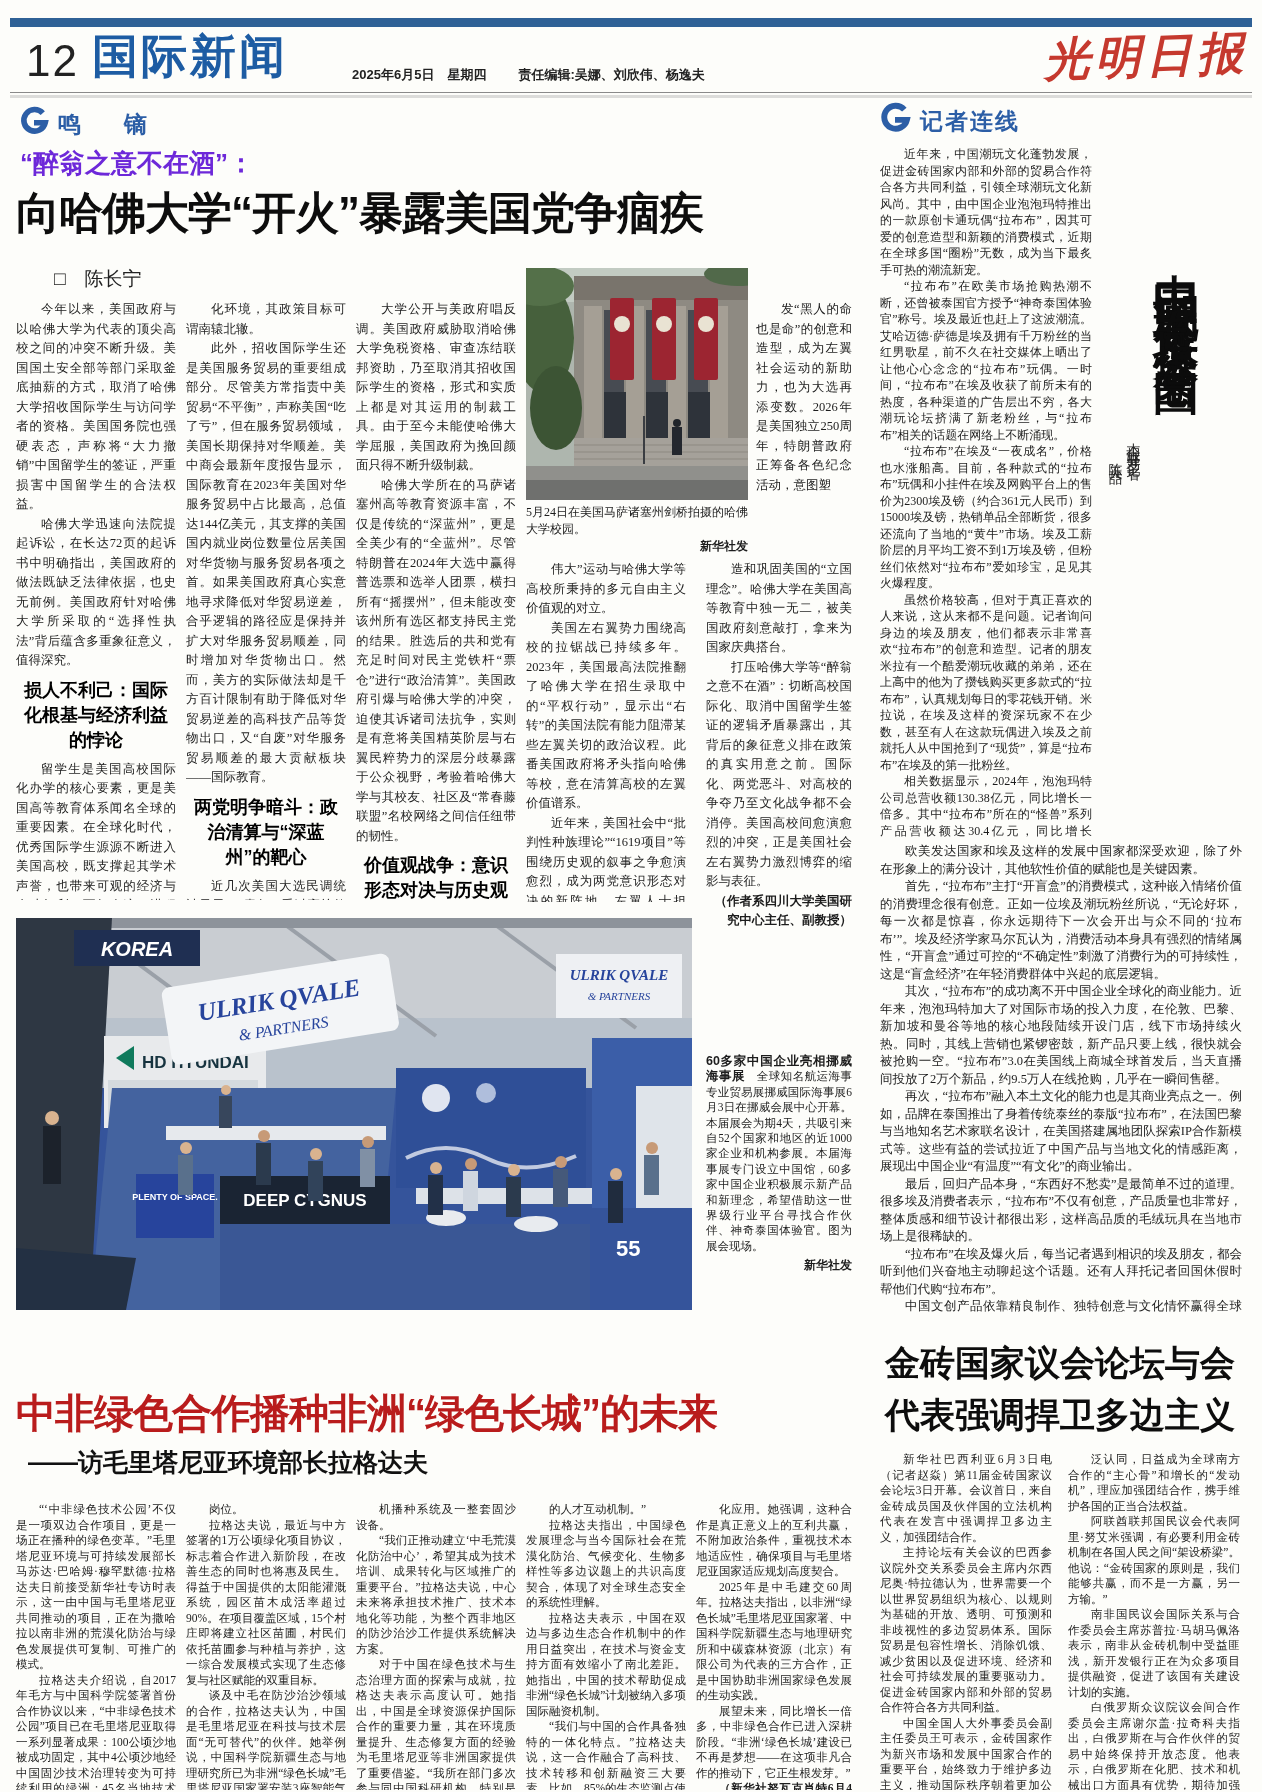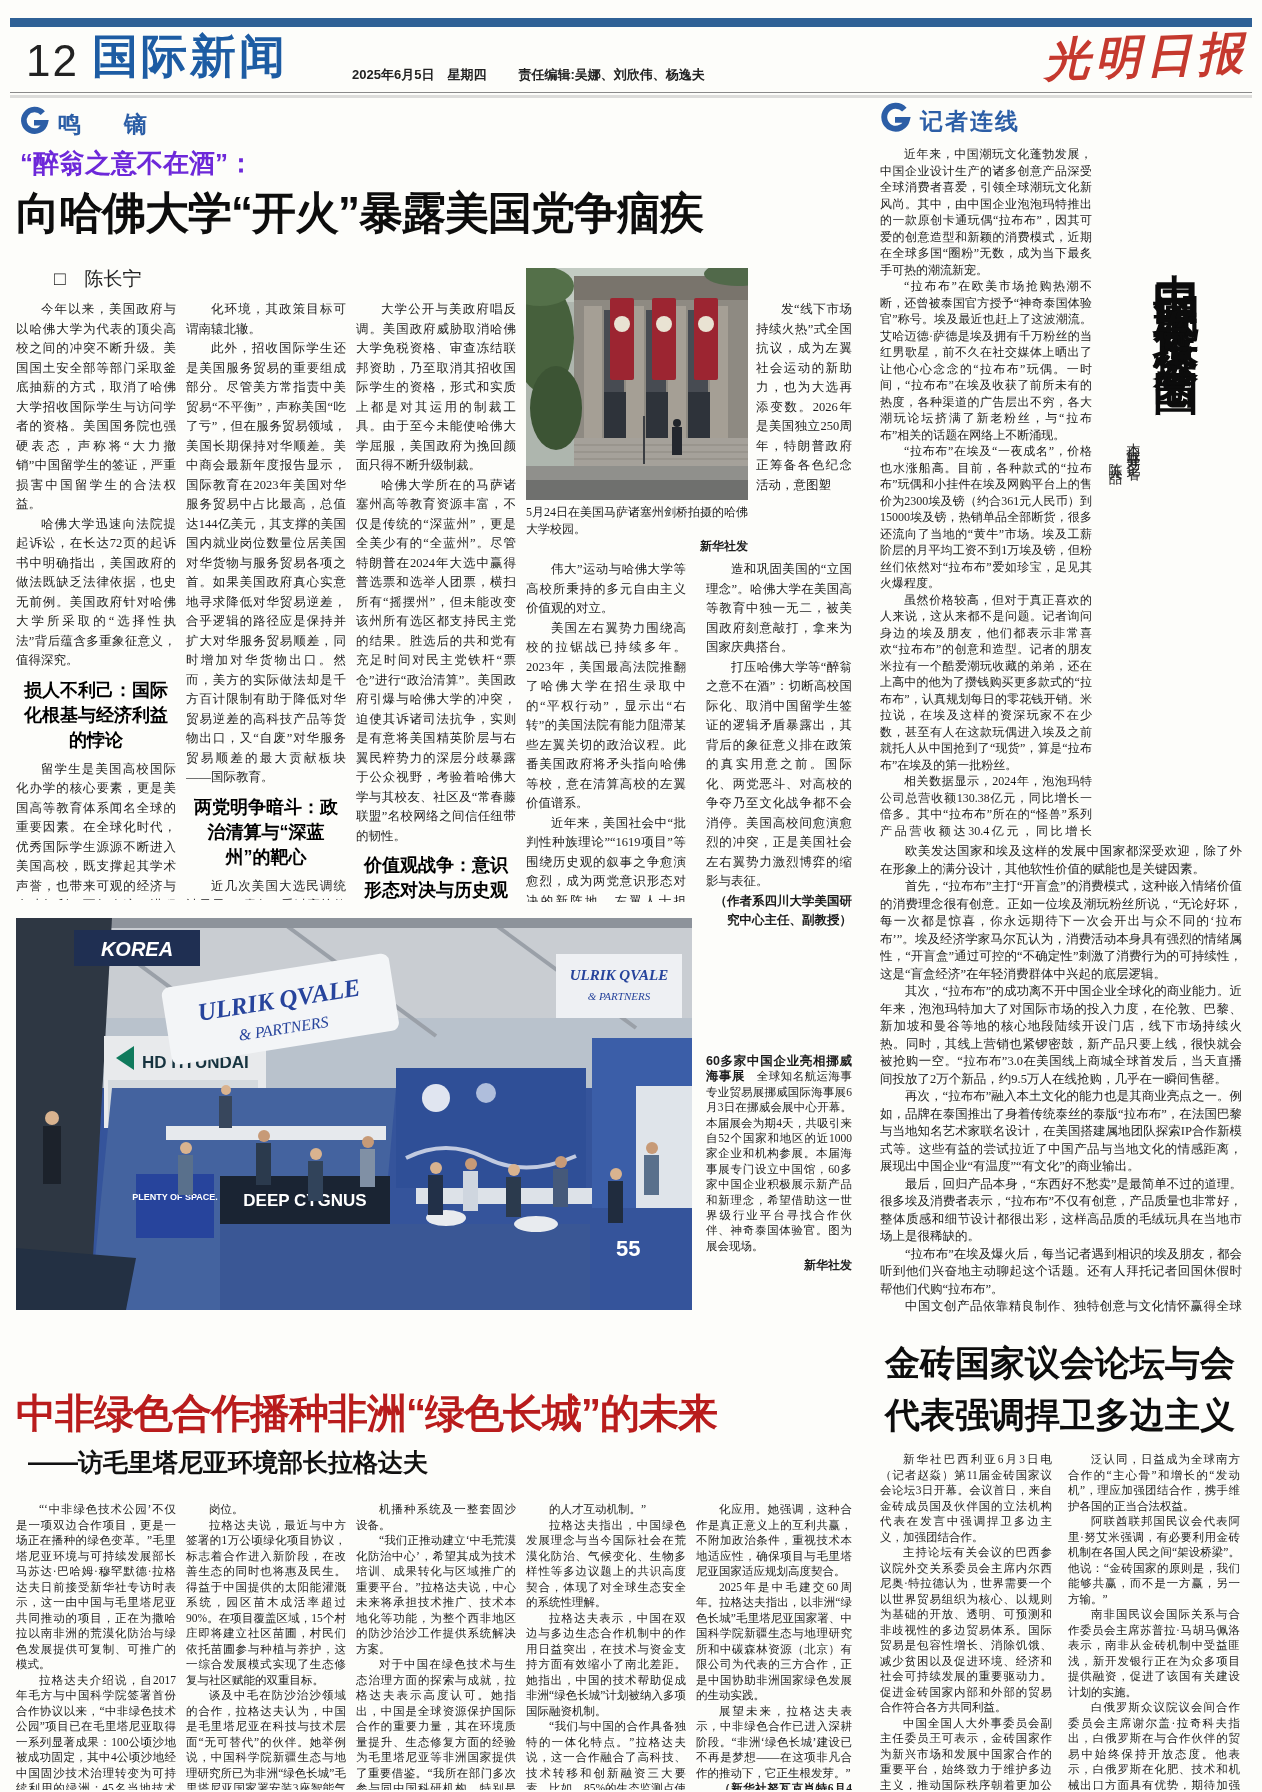--- a/index.html
+++ b/index.html
@@ -91,21 +91,21 @@
       <div class="para">大学公开与美政府唱反调。美国政府威胁取消哈佛大学免税资格、审查冻结联邦资助，乃至取消其招收国际学生的资格，形式和实质上都是对其运用的制裁工具。由于至今未能使哈佛大学屈服，美国政府为挽回颜面只得不断升级制裁。</div>
       <div class="para">哈佛大学所在的马萨诸塞州高等教育资源丰富，不仅是传统的“深蓝州”，更是全美少有的“全蓝州”。尽管特朗普在2024年大选中赢得普选票和选举人团票，横扫所有“摇摆州”，但未能改变该州所有选区都支持民主党的结果。胜选后的共和党有充足时间对民主党铁杆“票仓”进行“政治清算”。美国政府引爆与哈佛大学的冲突，迫使其诉诸司法抗争，实则是有意将美国精英阶层与右翼民粹势力的深层分歧暴露于公众视野，考验着哈佛大学与其校友、社区及“常春藤联盟”名校网络之间信任纽带的韧性。</div>
       <div class="col-subhead">价值观战争：意识形态对决与历史观争夺</div>
     </div>
   <div class="abs col t-main" style="left:526px;top:560px;width:160px;height:342px;">
       <div class="para">伟大”运动与哈佛大学等高校所秉持的多元自由主义价值观的对立。</div>
       <div class="para">美国左右翼势力围绕高校的拉锯战已持续多年。2023年，美国最高法院推翻了哈佛大学在招生录取中的“平权行动”，显示出“右转”的美国法院有能力阻滞某些左翼关切的政治议程。此番美国政府将矛头指向哈佛等校，意在清算高校的左翼价值谱系。</div>
       <div class="para">近年来，美国社会中“批判性种族理论”“1619项目”等围绕历史观的叙事之争愈演愈烈，成为两党意识形态对决的新阵地。左翼人士担忧，政府打压高校将引</div>
     </div>
   <div class="abs col t-main" style="left:756px;top:300px;width:96px;height:252px;">
-      <div class="para">发“线下市场持续火热”式全国抗议，成为左翼社会运动的新助力，也为大选再添变数。2026年是美国独立250周年，特朗普政府正筹备各色纪念活动，意图塑</div>
+      <div class="para">发“黑人的命也是命”的创意和造型，成为左翼社会运动的新助力，也为大选再添变数。2026年是美国独立250周年，特朗普政府正筹备各色纪念活动，意图塑</div>
     </div>
   <div class="abs col t-main" style="left:706px;top:560px;width:146px;height:408px;">
       <div class="para">造和巩固美国的“立国理念”。哈佛大学在美国高等教育中独一无二，被美国政府刻意敲打，拿来为国家庆典搭台。</div>
       <div class="para">打压哈佛大学等“醉翁之意不在酒”：切断高校国际化、取消中国留学生签证的逻辑矛盾暴露出，其背后的象征意义排在政策的真实用意之前。国际化、两党恶斗、对高校的争夺乃至文化战争都不会消停。美国高校间愈演愈烈的冲突，正是美国社会左右翼势力激烈博弈的缩影与表征。</div>
       <div class="para bold right">（作者系四川大学美国研究中心主任、副教授）</div>
     </div>
 
   <div class="abs" style="left:526px;top:268px;width:222px;height:232px;">
     <svg width="222" height="232" viewBox="0 0 222 232">
       <rect x="0" y="0" width="222" height="232" fill="#aeb6ae"></rect>
@@ -151,21 +151,21 @@
   <div class="abs coltag" style="left:878px;top:102px;">
     <span>
       <svg width="34" height="34" viewBox="0 0 40 40">
           <path d="M 31 9 A 13.5 13.5 0 1 0 34 21 L 20 21" fill="none" stroke="#2c5ea6" stroke-width="7"></path>
         </svg>
     </span>
     <span class="glabel" style="letter-spacing:2px;">记者连线</span>
   </div>
 
   <div class="abs col t-jz" style="left:880px;top:146px;width:212px;height:692px;">
-      <div class="para">近年来，中国潮玩文化蓬勃发展，中国企业设计生产的诸多创意产品深受全球消费者喜爱，引领全球潮玩文化新风尚。其中，由中国企业泡泡玛特推出的一款原创卡通玩偶“拉布布”，因其可爱的创意造型和新颖的消费模式，近期在全球多国“圈粉”无数，成为当下最炙手可热的潮流新宠。</div>
+      <div class="para">近年来，中国潮玩文化蓬勃发展，促进金砖国家内部和外部的贸易合作符合各方共同利益，引领全球潮玩文化新风尚。其中，由中国企业泡泡玛特推出的一款原创卡通玩偶“拉布布”，因其可爱的创意造型和新颖的消费模式，近期在全球多国“圈粉”无数，成为当下最炙手可热的潮流新宠。</div>
       <div class="para">“拉布布”在欧美市场抢购热潮不断，还曾被泰国官方授予“神奇泰国体验官”称号。埃及最近也赶上了这波潮流。艾哈迈德·萨德是埃及拥有千万粉丝的当红男歌星，前不久在社交媒体上晒出了让他心心念念的“拉布布”玩偶。一时间，“拉布布”在埃及收获了前所未有的热度，各种渠道的广告层出不穷，各大潮玩论坛挤满了新老粉丝，与“拉布布”相关的话题在网络上不断涌现。</div>
       <div class="para">“拉布布”在埃及“一夜成名”，价格也水涨船高。目前，各种款式的“拉布布”玩偶和小挂件在埃及网购平台上的售价为2300埃及镑（约合361元人民币）到15000埃及镑，热销单品全部断货，很多还流向了当地的“黄牛”市场。埃及工薪阶层的月平均工资不到1万埃及镑，但粉丝们依然对“拉布布”爱如珍宝，足见其火爆程度。</div>
       <div class="para">虽然价格较高，但对于真正喜欢的人来说，这从来都不是问题。记者询问身边的埃及朋友，他们都表示非常喜欢“拉布布”的创意和造型。记者的朋友米拉有一个酷爱潮玩收藏的弟弟，还在上高中的他为了攒钱购买更多款式的“拉布布”，认真规划每日的零花钱开销。米拉说，在埃及这样的资深玩家不在少数，甚至有人在这款玩偶进入埃及之前就托人从中国抢到了“现货”，算是“拉布布”在埃及的第一批粉丝。</div>
       <div class="para">相关数据显示，2024年，泡泡玛特公司总营收额130.38亿元，同比增长一倍多。其中“拉布布”所在的“怪兽”系列产品营收额达30.4亿元，同比增长726.6%，成为该企业最具全球影响力的IP形象。</div>
     </div>
 
   <div class="abs vtitle" style="left:1146px;top:238px;height:580px;">中国潮玩在埃及火爆『出圈』</div>
   <div class="abs vbyline" style="left:1106px;top:432px;height:320px;">
     <span>本报驻开罗记者</span>
     <span class="vb2">陈天喆</span>
@@ -274,21 +274,21 @@
     </div>
   <div class="abs col t-sm" style="left:526px;top:1502px;width:160px;height:288px;">
       <div class="para">的人才互动机制。”</div>
       <div class="para">拉格达夫指出，中国绿色发展理念与当今国际社会在荒漠化防治、气候变化、生物多样性等多边议题上的共识高度契合，体现了对全球生态安全的系统性理解。</div>
       <div class="para">拉格达夫表示，中国在双边与多边生态合作机制中的作用日益突出，在技术与资金支持方面有效缩小了南北差距。她指出，中国的技术帮助促成非洲“绿色长城”计划被纳入多项国际融资机制。</div>
       <div class="para">“我们与中国的合作具备独特的一体化特点。”拉格达夫说，这一合作融合了高科技、技术转移和创新融资三大要素。比如，85%的生态监测点使用中国系统设备，中国的固沙技术实现本地</div>
     </div>
   <div class="abs col t-sm" style="left:696px;top:1502px;width:156px;height:288px;">
       <div class="para">化应用。她强调，这种合作是真正意义上的互利共赢，不附加政治条件，重视技术本地适应性，确保项目与毛里塔尼亚国家适应规划高度契合。</div>
       <div class="para">2025年是中毛建交60周年。拉格达夫指出，以非洲“绿色长城”毛里塔尼亚国家署、中国科学院新疆生态与地理研究所和中碳森林资源（北京）有限公司为代表的三方合作，正是中国协助非洲国家绿色发展的生动实践。</div>
-      <div class="para">展望未来，拉格达夫表示，中非绿色合作已进入深耕阶段。“非洲‘绿色长城’建设已不再是梦想——在这项非凡合作的推动下，它正生根发芽。”</div>
+      <div class="para">展望未来，同比增长一倍多，中非绿色合作已进入深耕阶段。“非洲‘绿色长城’建设已不再是梦想——在这项非凡合作的推动下，它正生根发芽。”</div>
       <div class="para bold">（新华社努瓦克肖特6月4日电　记者司源）</div>
     </div>
 
   <div class="abs bricshead sans" style="left:880px;top:1337px;width:360px;">
     <div>金砖国家议会论坛与会</div>
     <div>代表强调捍卫多边主义</div>
   </div>
   <div class="abs col t-sm" style="left:880px;top:1452px;width:172px;height:338px;">
       <div class="para">新华社巴西利亚6月3日电（记者赵焱）第11届金砖国家议会论坛3日开幕。会议首日，来自金砖成员国及伙伴国的立法机构代表在发言中强调捍卫多边主义，加强团结合作。</div>
       <div class="para">主持论坛有关会议的巴西参议院外交关系委员会主席内尔西尼奥·特拉德认为，世界需要一个以世界贸易组织为核心、以规则为基础的开放、透明、可预测和非歧视性的多边贸易体系。国际贸易是包容性增长、消除饥饿、减少贫困以及促进环境、经济和社会可持续发展的重要驱动力。促进金砖国家内部和外部的贸易合作符合各方共同利益。</div>

